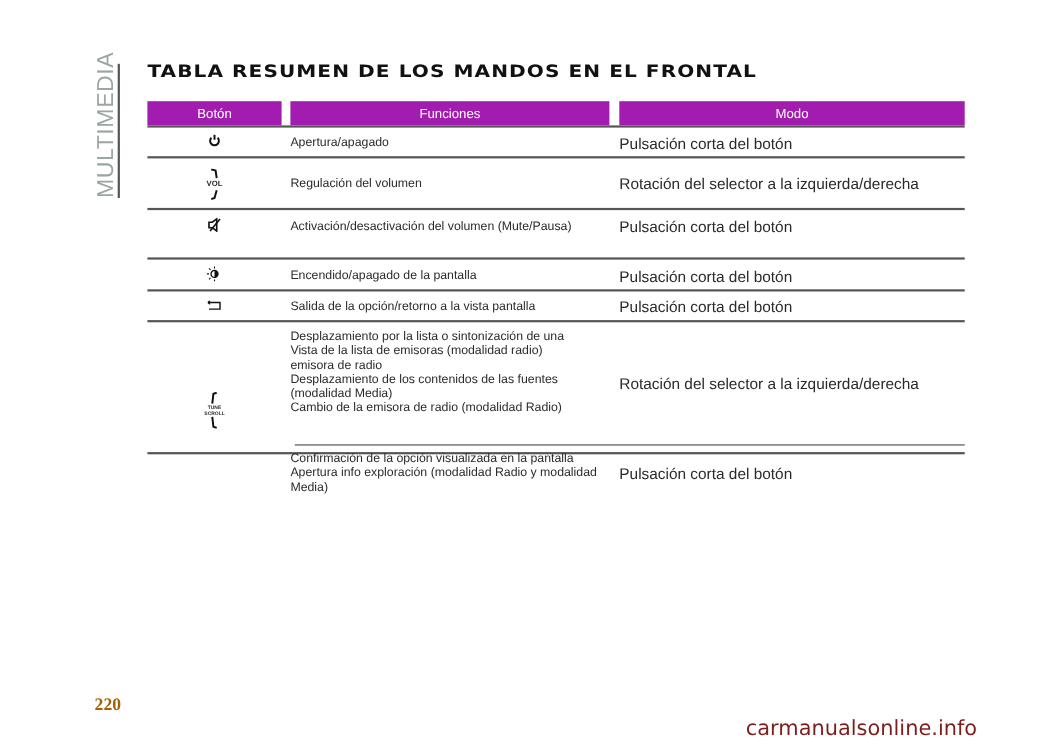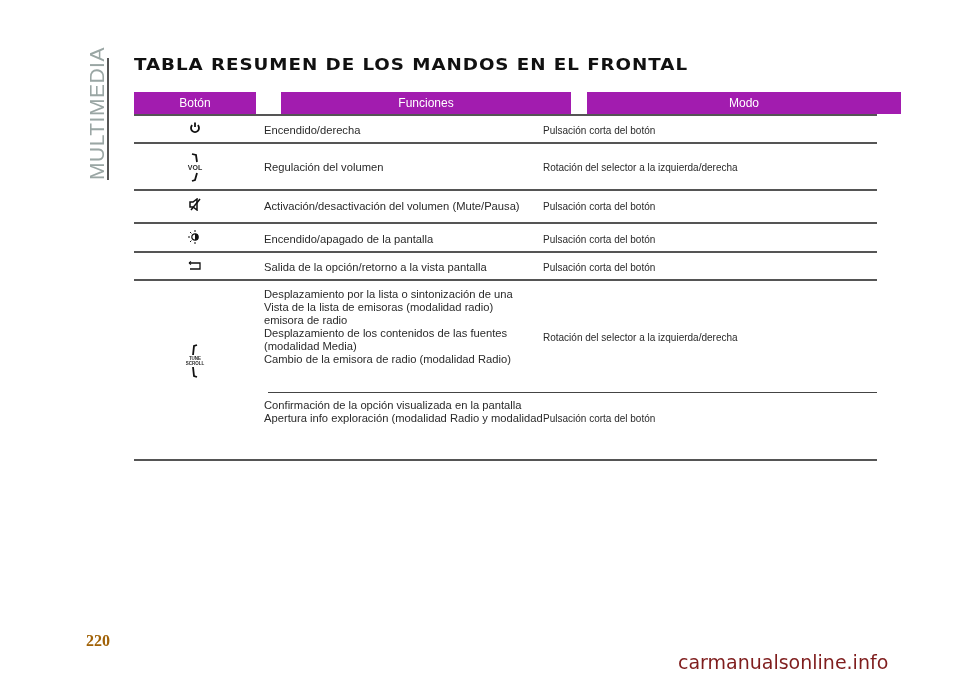--- a/index.html
+++ b/index.html
@@ -26,27 +26,27 @@
   }
   .table {
     position: absolute; left: 134px; top: 92px; width: 743px;
   }
   .hdr { position: relative; height: 22px; }
   .hdr div {
     position: absolute; top: 0; height: 22px; background: #a21caf; color: #fff;
     font-size: 12px; line-height: 22px; text-align: center;
   }
   .hdr .c1 { left: 0; width: 122px; }
-  .hdr .c2 { left: 130px; width: 290px; margin-left: 17px; }
-  .hdr .c3 { left: 429px; width: 314px; margin-left: 24px; }
+  .hdr .c2 { left: 130px; width: 290px; }
+  .hdr .c3 { left: 429px; width: 314px; }
   .hline { height: 2px; background: #555; }
   .row { position: relative; }
   .row .icon { position: absolute; left: 0; width: 122px; display: flex; align-items: center; justify-content: center; }
   .row .fn { position: absolute; left: 130px; width: 300px; font-size: 11.2px; line-height: 13px; }
-  .row .mode { position: absolute; left: 409px; width: 314px; font-size: 10px; line-height: 13px; }
+  .row .mode { position: absolute; left: 429px; width: 314px; font-size: 14px; line-height: 13px; }
   .subline { position: absolute; left: 134px; height: 1px; background: #444; width: 609px; }
   .page-num { position: absolute; left: 86px; top: 632px; font-size: 16px; font-weight: bold; color: #a16207; font-family: Liberation Serif, serif; }
   .watermark { position: absolute; left: 678px; top: 651px; font-size: 19px; color: #7f1d1d; font-family: "DejaVu Sans", sans-serif; }
 </style>
 </head>
 <body>
 
 <div class="section-tab">
   <div class="label">MULTIMEDIA</div>
   <div class="rule"></div>
@@ -62,41 +62,41 @@
   </div>
   <div class="hline"></div>
 
   <div class="row" style="height:26px">
     <div class="icon" style="top:4px;height:16px">
       <svg width="12" height="12" viewBox="0 0 12 12">
           <path d="M3.2 3.2 A4 4 0 1 0 8.8 3.2" fill="none" stroke="#111" stroke-width="1.8"></path>
           <line x1="6" y1="0.5" x2="6" y2="5" stroke="#111" stroke-width="1.8"></line>
         </svg>
     </div>
-    <div class="fn" style="top:8px">Encendido/derecha</div>
+    <div class="fn" style="top:8px">Apertura/apagado</div>
     <div class="mode" style="top:8px">Pulsación corta del botón</div>
   </div>
   <div class="hline"></div>
 
   <div class="row" style="height:45px">
     <div class="icon" style="top:4px;height:38px;flex-direction:column">
       <svg width="8" height="10" viewBox="0 0 8 10">
           <path d="M1 1 L5 2 L6 9" fill="none" stroke="#111" stroke-width="1.8"></path>
         </svg>
       <span style="font-size:7px;font-weight:bold;line-height:9px">VOL</span>
       <svg width="8" height="10" viewBox="0 0 8 10">
           <path d="M6 1 L4 8 L1 9" fill="none" stroke="#111" stroke-width="1.8"></path>
         </svg>
     </div>
     <div class="fn" style="top:17px">Regulación del volumen</div>
     <div class="mode" style="top:17px">Rotación del selector a la izquierda/derecha</div>
   </div>
   <div class="hline"></div>
 
-  <div class="row" style="height:31px">
+  <div class="row" style="height:43px">
     <div class="icon" style="top:5px;height:16px">
       <svg width="13" height="13" viewBox="0 0 13 13">
           <path d="M1 4 H4 L8 1 V12 L4 9 H1 Z" fill="none" stroke="#111" stroke-width="1.5"></path>
           <line x1="11" y1="1" x2="2" y2="12" stroke="#111" stroke-width="1.5"></line>
         </svg>
     </div>
     <div class="fn" style="top:9px">Activación/desactivación del volumen (Mute/Pausa)</div>
     <div class="mode" style="top:9px">Pulsación corta del botón</div>
   </div>
   <div class="hline"></div>
@@ -125,21 +125,21 @@
       <svg width="14" height="10" viewBox="0 0 14 10">
           <path d="M1 2 H12 V8 H2" fill="none" stroke="#111" stroke-width="1.3"></path>
           <path d="M1 2 L3 0.5 M1 2 L3 3.5" stroke="#111" stroke-width="1.1"></path>
         </svg>
     </div>
     <div class="fn" style="top:8px">Salida de la opción/retorno a la vista pantalla</div>
     <div class="mode" style="top:8px">Pulsación corta del botón</div>
   </div>
   <div class="hline"></div>
 
-  <div class="row" style="height:178px">
+  <div class="row" style="height:118px">
     <div class="icon" style="top:60px;height:40px;flex-direction:column">
       <svg width="8" height="12" viewBox="0 0 8 12">
           <path d="M6 1 L3 2 L2 11" fill="none" stroke="#111" stroke-width="1.8"></path>
         </svg>
       <span style="font-size:4.5px;font-weight:bold;line-height:5px;text-align:center">TUNE</span>
       <span style="font-size:4.5px;font-weight:bold;line-height:5px;text-align:center">SCROLL</span>
       <svg width="8" height="12" viewBox="0 0 8 12">
           <path d="M2 1 L3 10 L6 11" fill="none" stroke="#111" stroke-width="1.8"></path>
         </svg>
     </div>
@@ -151,20 +151,21 @@
       <div>(modalidad Media)</div>
       <div>Cambio de la emisora de radio (modalidad Radio)</div>
     </div>
     <div class="mode" style="top:50px">Rotación del selector a la izquierda/derecha</div>
 
     <div class="subline" style="top:111px;left:134px;width:609px"></div>
 
     <div class="fn" style="top:118px">
       <div>Confirmación de la opción visualizada en la pantalla</div>
       <div>Apertura info exploración (modalidad Radio y modalidad</div>
+      <div>Media)</div>
     </div>
     <div class="mode" style="top:131px">Pulsación corta del botón</div>
   </div>
   <div class="hline"></div>
 </div>
 
 <div class="page-num">220</div>
 <div class="watermark">carmanualsonline.info</div>
 
 </body></html>

